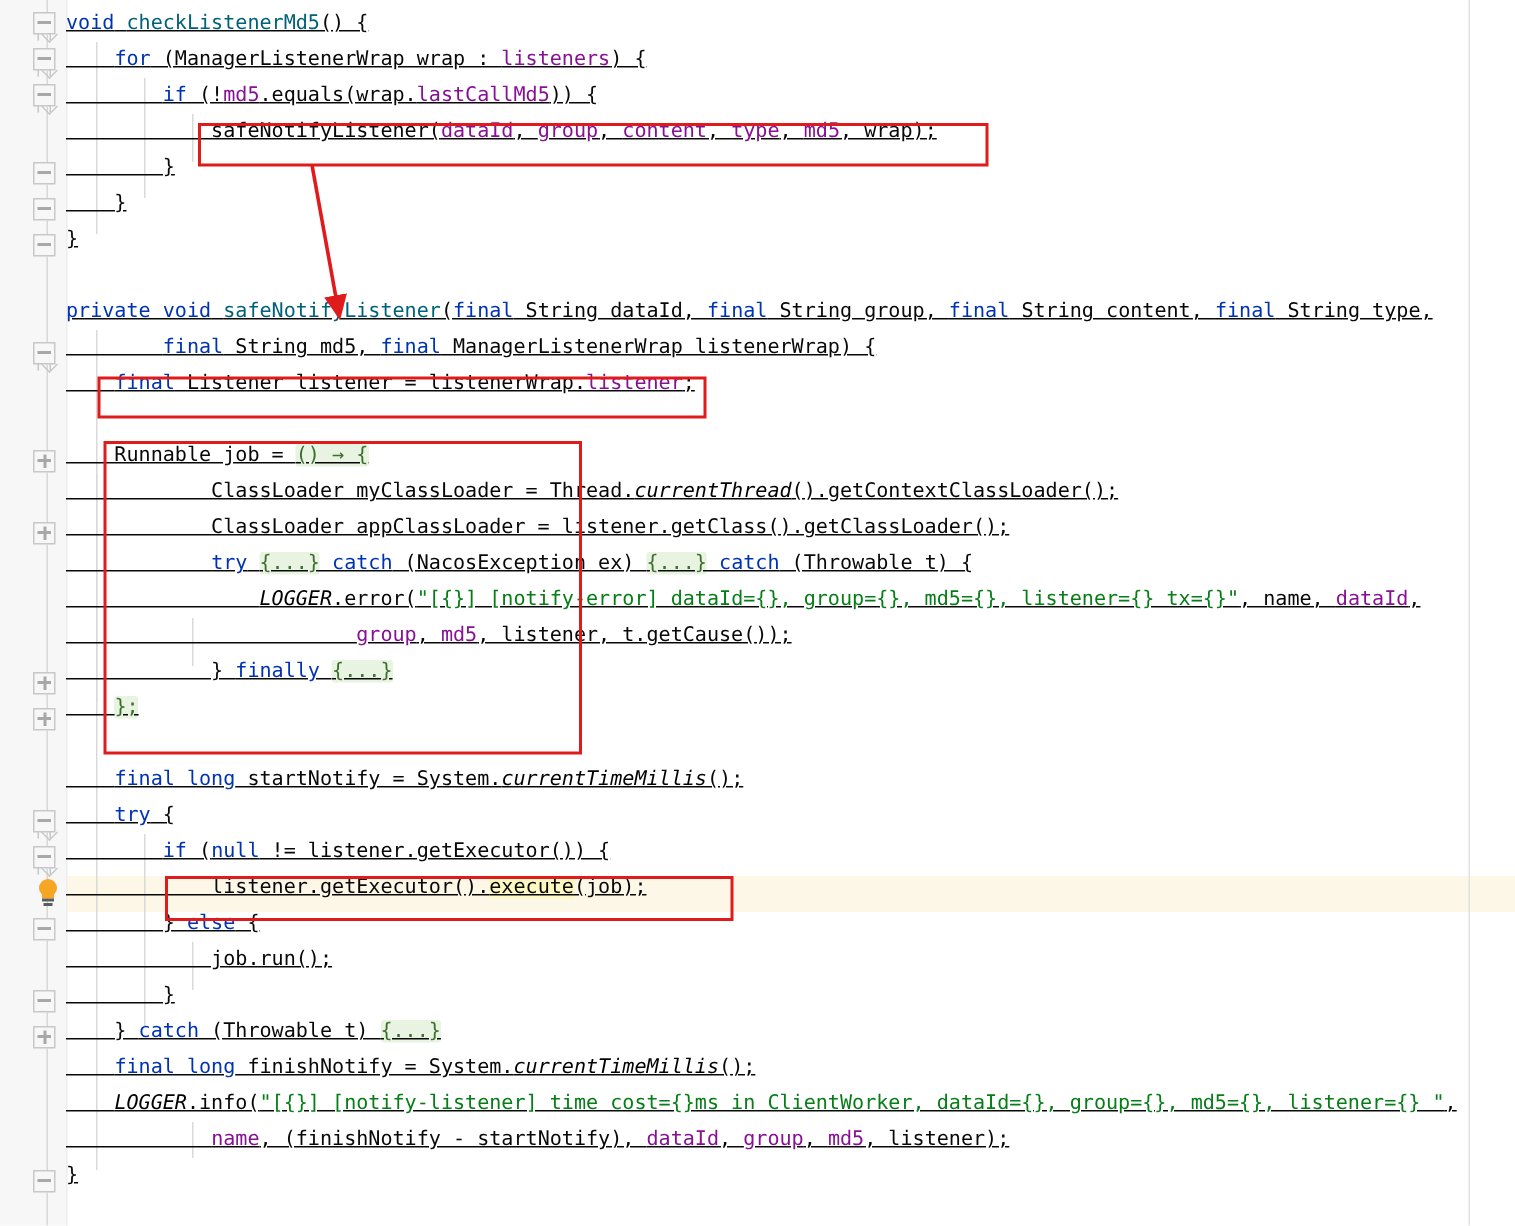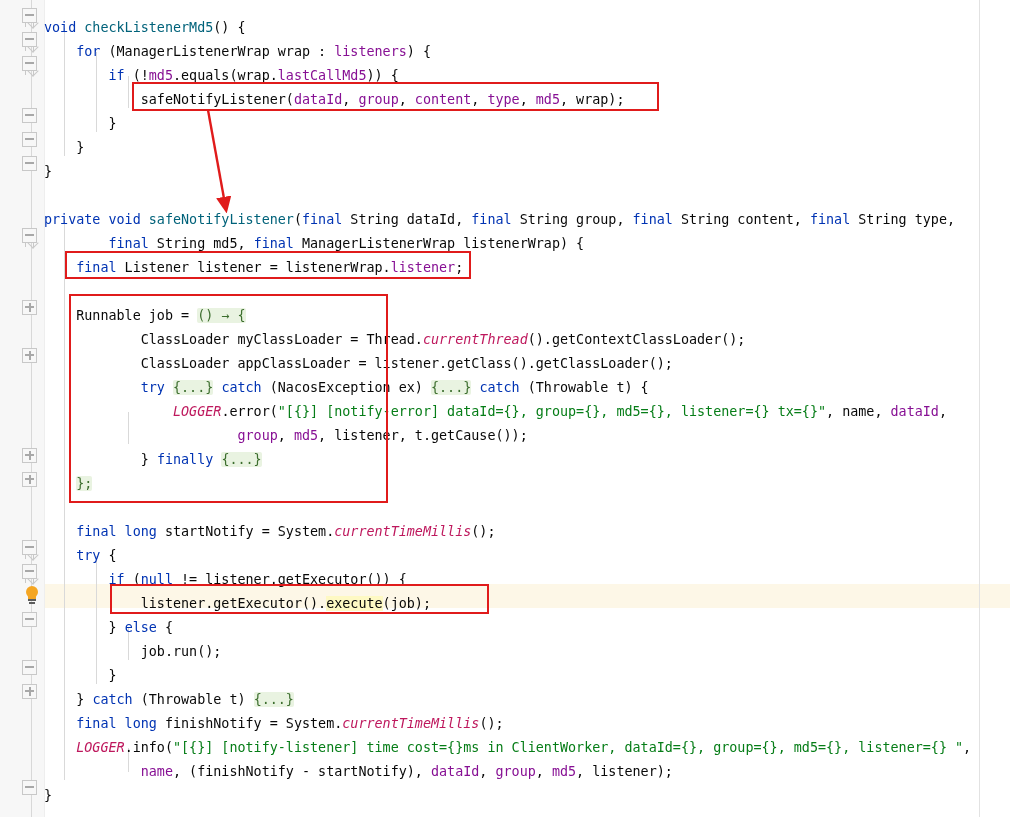--- a/index.html
+++ b/index.html
@@ -58,34 +58,34 @@
 
   
   .code{
     position:absolute;left:44px;top:0;right:0;height:817px;
     font-size:13.4px;line-height:24px;white-space:pre;
     color:#080808;letter-spacing:0px;
   }
   .line{
     position:absolute;left:0;height:24px;white-space:pre;width:966px;
   }
-  .line .txt{position:absolute;left:0;top:16px;}
+  .line .txt{position:absolute;left:0;top:4px;text-decoration:underline;}
   .cur-line{
     position:absolute;left:0;width:966px;height:24px;background:#fdf7e7;
   }
   
   .ig{position:absolute;width:1px;background:#d9d9d9;}
   
   .margin-guide{position:absolute;left:935px;top:0;width:1px;height:817px;background:#e2e2e2;}
 
   
   .kw{color:#0033b3;}
   .fn{color:#00627a;}
   .fld{color:#871094;}
-  .stat{color:#be185d;font-style:italic;}
+  .stat{color:#000000;font-style:italic;}
   .str{color:#067d17;}
   .fold-ph{background:#e9f3e1;color:#3c6e2e;border-radius:2px;}
   .sel{background:#fef9c3;}
 
   
   .redbox{
     position:absolute;border:2px solid #e01b1b;box-sizing:border-box;
     pointer-events:none;
   }
   .arrow-svg{position:absolute;left:0;top:0;width:1010px;height:817px;pointer-events:none;}

